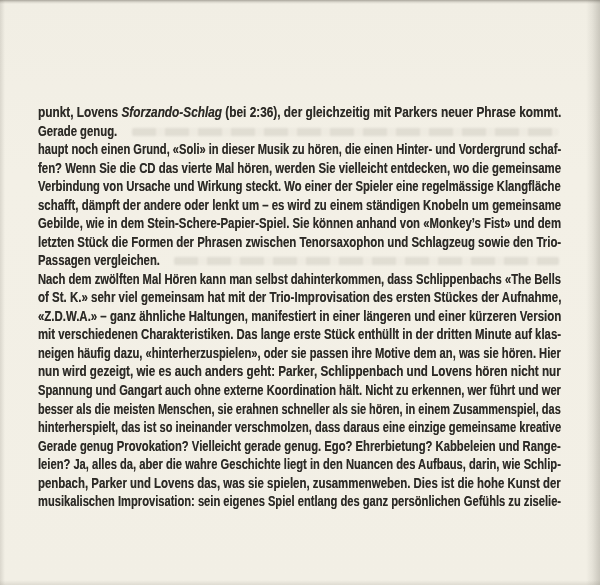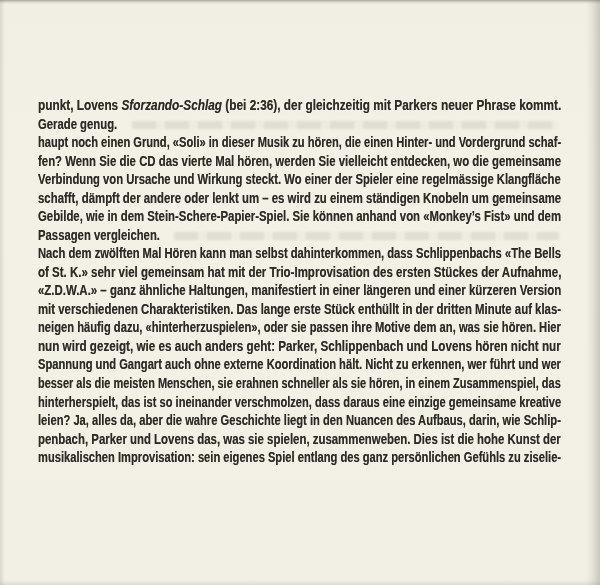--- a/index.html
+++ b/index.html
@@ -34,21 +34,21 @@
     background:linear-gradient(to right,rgba(110,106,96,.18),rgba(110,106,96,0));
     pointer-events:none;
   }
   .edge-bottom{
     position:absolute;left:0;right:0;bottom:0;height:5px;
     background:linear-gradient(to top,rgba(110,106,96,.15),rgba(110,106,96,0));
     pointer-events:none;
   }
   .text-block{
     position:absolute;
-    left:38px;top:97px;width:523px;
+    left:38px;top:104px;width:523px;
     color:var(--ink);
     font-size:13.8px;
     font-weight:700;
     text-shadow:0 0 .5px rgba(44,42,38,.55);
   }
   .line{
     height:18.54px;
     line-height:18.54px;
     white-space:nowrap;
     position:relative;
@@ -79,27 +79,29 @@
   <div class="edge-right"></div>
   <div class="edge-bottom"></div>
   <div class="text-block">
       <div class="line"><span class="line-text" style="transform: scaleX(0.8574);"><span>punkt, Lovens </span><span class="italic">Sforzando-Schlag</span><span> (bei 2:36), der gleichzeitig mit Parkers neuer Phrase kommt.</span></span></div>
       <div class="line end"><span class="line-text" style="transform: scaleX(0.8198);"><span>Gerade genug.</span></span><span class="bleed" style="left: 93.5219px; width: 427.478px;"></span></div>
       <div class="line"><span class="line-text" style="transform: scaleX(0.8071);"><span>haupt noch einen Grund, «Soli» in dieser Musik zu hören, die einen Hinter- und Vordergrund schaf-</span></span></div>
       <div class="line"><span class="line-text" style="transform: scaleX(0.8262);"><span>fen? Wenn Sie die CD das vierte Mal hören, werden Sie vielleicht entdecken, wo die gemeinsame</span></span></div>
       <div class="line"><span class="line-text" style="transform: scaleX(0.8159);"><span>Verbindung von Ursache und Wirkung steckt. Wo einer der Spieler eine regelmässige Klangfläche</span></span></div>
       <div class="line"><span class="line-text" style="transform: scaleX(0.8262);"><span>schafft, dämpft der andere oder lenkt um – es wird zu einem ständigen Knobeln um gemeinsame</span></span></div>
       <div class="line"><span class="line-text" style="transform: scaleX(0.8236);"><span>Gebilde, wie in dem Stein-Schere-Papier-Spiel. Sie können anhand von «Monkey’s Fist» und dem</span></span></div>
+      <div class="line"><span class="line-text" style="transform: scaleX(0.8275);"><span>letzten Stück die Formen der Phrasen zwischen Tenorsaxophon und Schlagzeug sowie den Trio-</span></span></div>
       <div class="line end"><span class="line-text" style="transform: scaleX(0.8198);"><span>Passagen vergleichen.</span></span><span class="bleed" style="left: 136.152px; width: 384.848px;"></span></div>
       <div class="line"><span class="line-text" style="transform: scaleX(0.8121);"><span>Nach dem zwölften Mal Hören kann man selbst dahinterkommen, dass Schlippenbachs «The Bells</span></span></div>
       <div class="line"><span class="line-text" style="transform: scaleX(0.8341);"><span>of St. K.» sehr viel gemeinsam hat mit der Trio-Improvisation des ersten Stückes der Aufnahme,</span></span></div>
       <div class="line"><span class="line-text" style="transform: scaleX(0.8302);"><span>«Z.D.W.A.» – ganz ähnliche Haltungen, manifestiert in einer längeren und einer kürzeren Version</span></span></div>
       <div class="line"><span class="line-text" style="transform: scaleX(0.8249);"><span>mit verschiedenen Charakteristiken. Das lange erste Stück enthüllt in der dritten Minute auf klas-</span></span></div>
       <div class="line"><span class="line-text" style="transform: scaleX(0.8109);"><span>neigen häufig dazu, «hinterherzuspielen», oder sie passen ihre Motive dem an, was sie hören. Hier</span></span></div>
       <div class="line"><span class="line-text" style="transform: scaleX(0.8449);"><span>nun wird gezeigt, wie es auch anders geht: Parker, Schlippenbach und Lovens hören nicht nur</span></span></div>
       <div class="line"><span class="line-text" style="transform: scaleX(0.8083);"><span>Spannung und Gangart auch ohne externe Koordination hält. Nicht zu erkennen, wer führt und wer</span></span></div>
       <div class="line"><span class="line-text" style="transform: scaleX(0.7936);"><span>besser als die meisten Menschen, sie erahnen schneller als sie hören, in einem Zusammenspiel, das</span></span></div>
       <div class="line"><span class="line-text" style="transform: scaleX(0.8046);"><span>hinterherspielt, das ist so ineinander verschmolzen, dass daraus eine einzige gemeinsame kreative</span></span></div>
+      <div class="line"><span class="line-text" style="transform: scaleX(0.8159);"><span>Gerade genug Provokation? Vielleicht gerade genug. Ego? Ehrerbietung? Kabbeleien und Range-</span></span></div>
       <div class="line"><span class="line-text" style="transform: scaleX(0.8096);"><span>leien? Ja, alles da, aber die wahre Geschichte liegt in den Nuancen des Aufbaus, darin, wie Schlip-</span></span></div>
       <div class="line"><span class="line-text" style="transform: scaleX(0.8275);"><span>penbach, Parker und Lovens das, was sie spielen, zusammenweben. Dies ist die hohe Kunst der</span></span></div>
       <div class="line"><span class="line-text" style="transform: scaleX(0.8083);"><span>musikalischen Improvisation: sein eigenes Spiel entlang des ganz persönlichen Gefühls zu ziselie-</span></span></div>
     </div>
 </div>
 
 </body></html>

